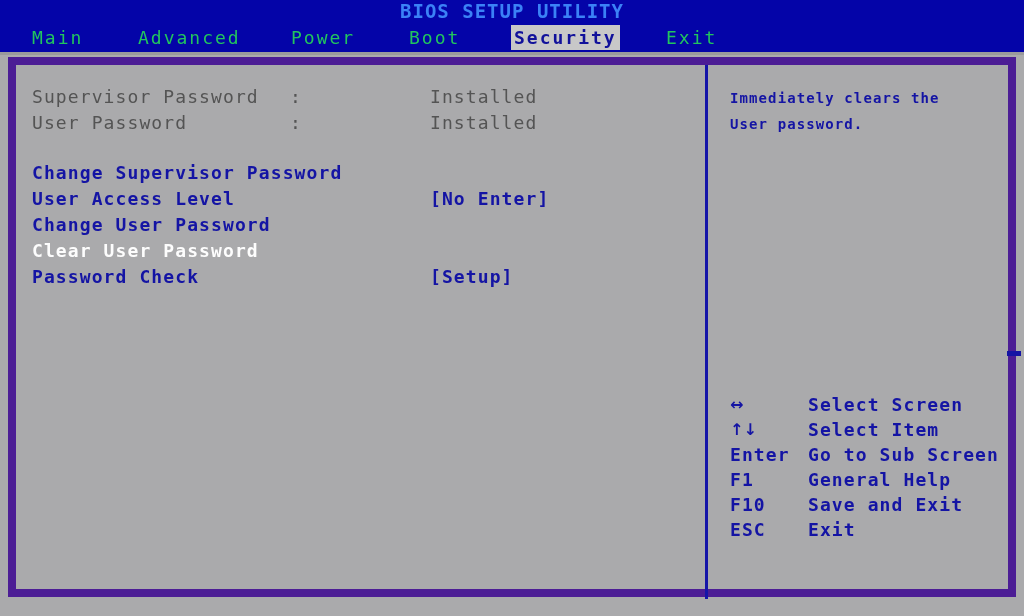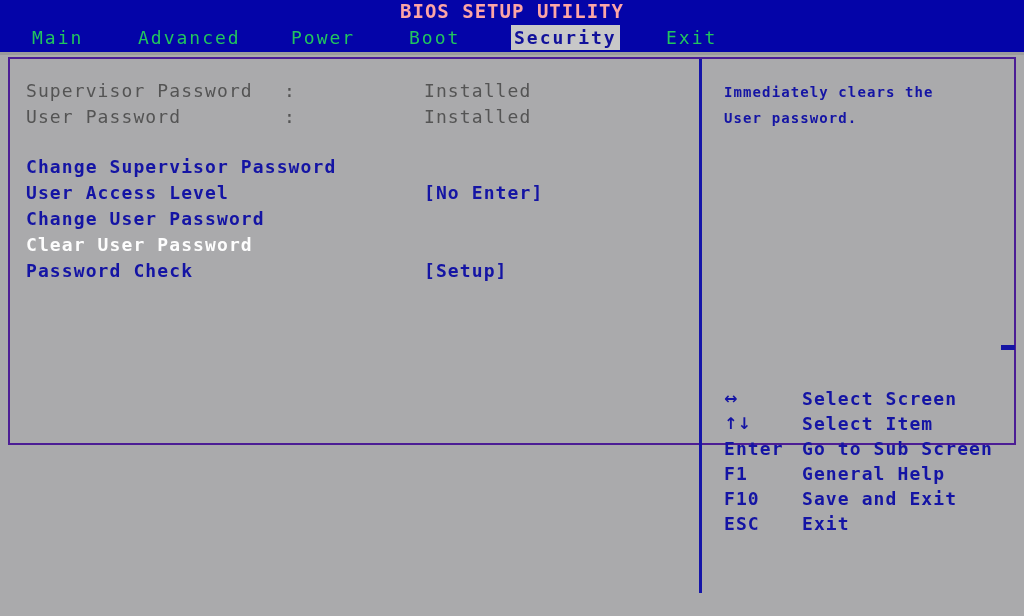--- a/index.html
+++ b/index.html
@@ -29,21 +29,21 @@
     width: 1024px;
     height: 52px;
     background: #0404a8;
   }
   .title {
     position: absolute;
     left: 0;
     top: 0px;
     width: 1024px;
     text-align: center;
-    color: #fca5a5;
+    color: #3b82f6;
     font-size: 19px;
     line-height: 22px;
     letter-spacing: 1px;
     font-weight: bold;
     white-space: pre;
   }
   .menubar {
     position: absolute;
     left: 0;
     top: 25px;
@@ -75,22 +75,22 @@
     height: 3px;
     background: #9a9a9c;
   }
 
   
   .frame {
     position: absolute;
     left: 8px;
     top: 57px;
     width: 1008px;
-    height: 388px;
-    border: 2px solid #4c1d95;
+    height: 540px;
+    border: 8px solid #4c1d95;
     box-sizing: border-box;
     background: #aaaaac;
   }
   .vdivider {
     position: absolute;
     left: 689px;
     top: 0px;
     width: 3px;
     height: 534px;
     background: #1515a8;

